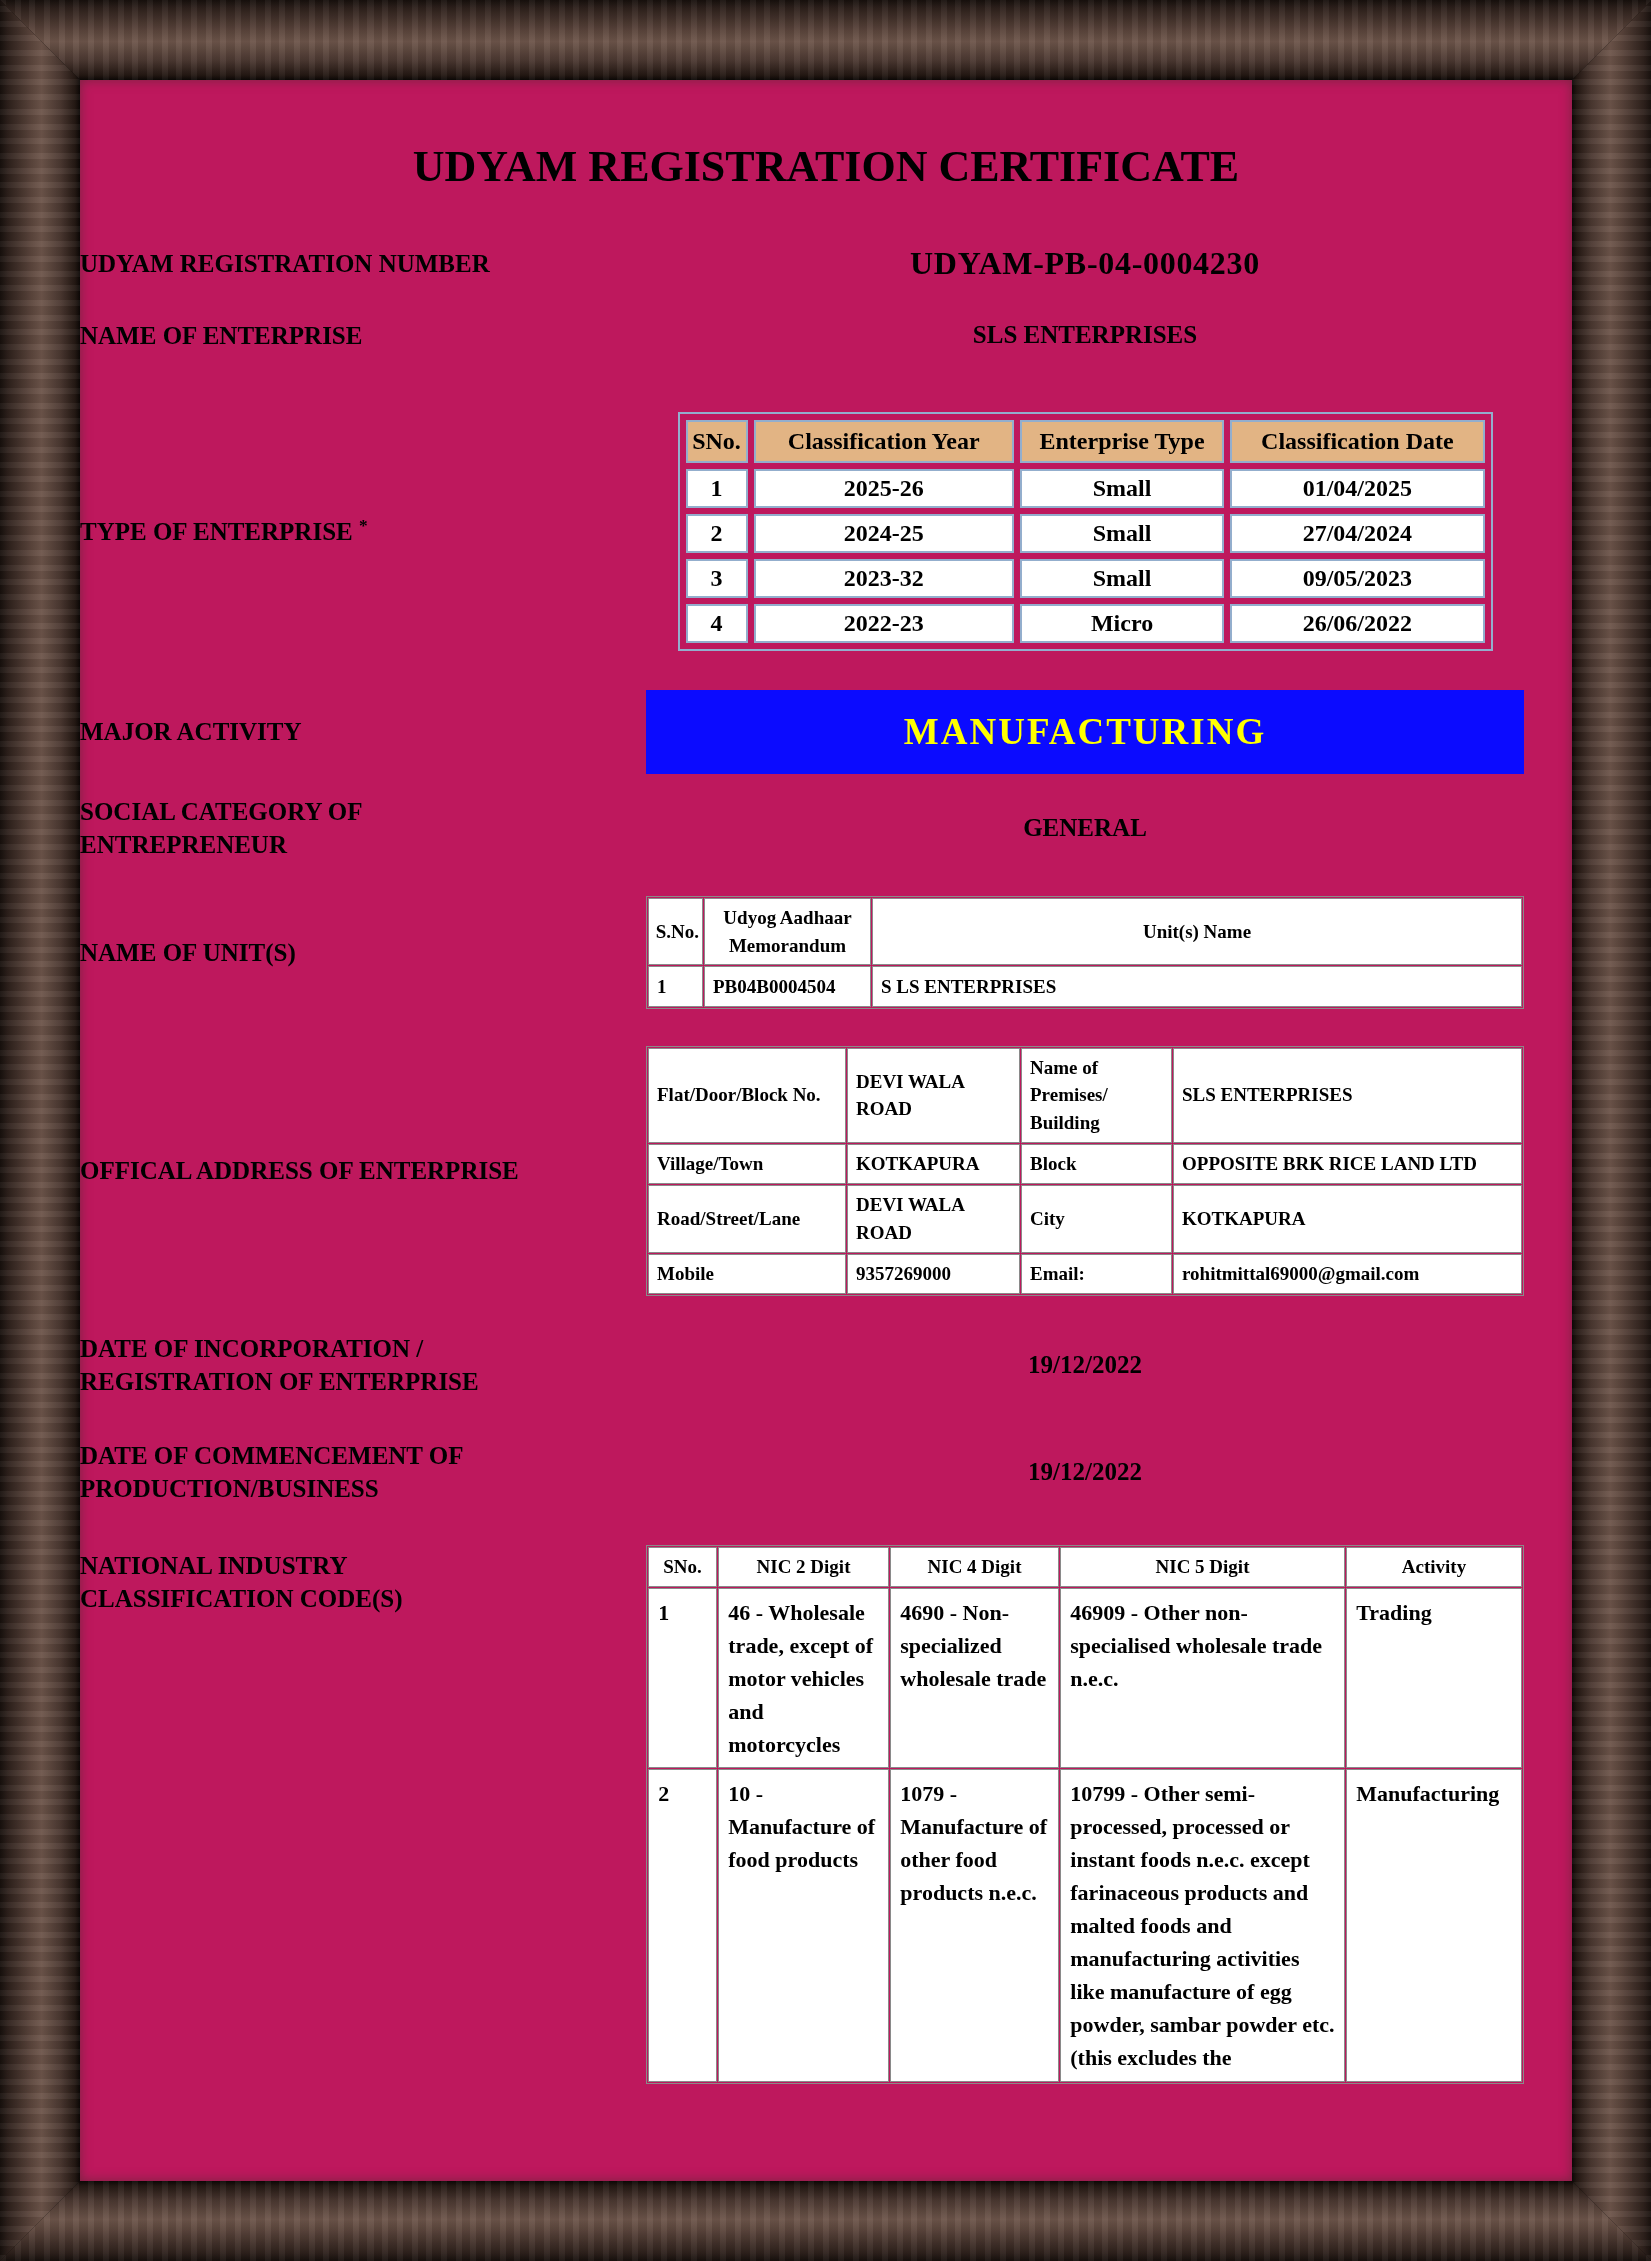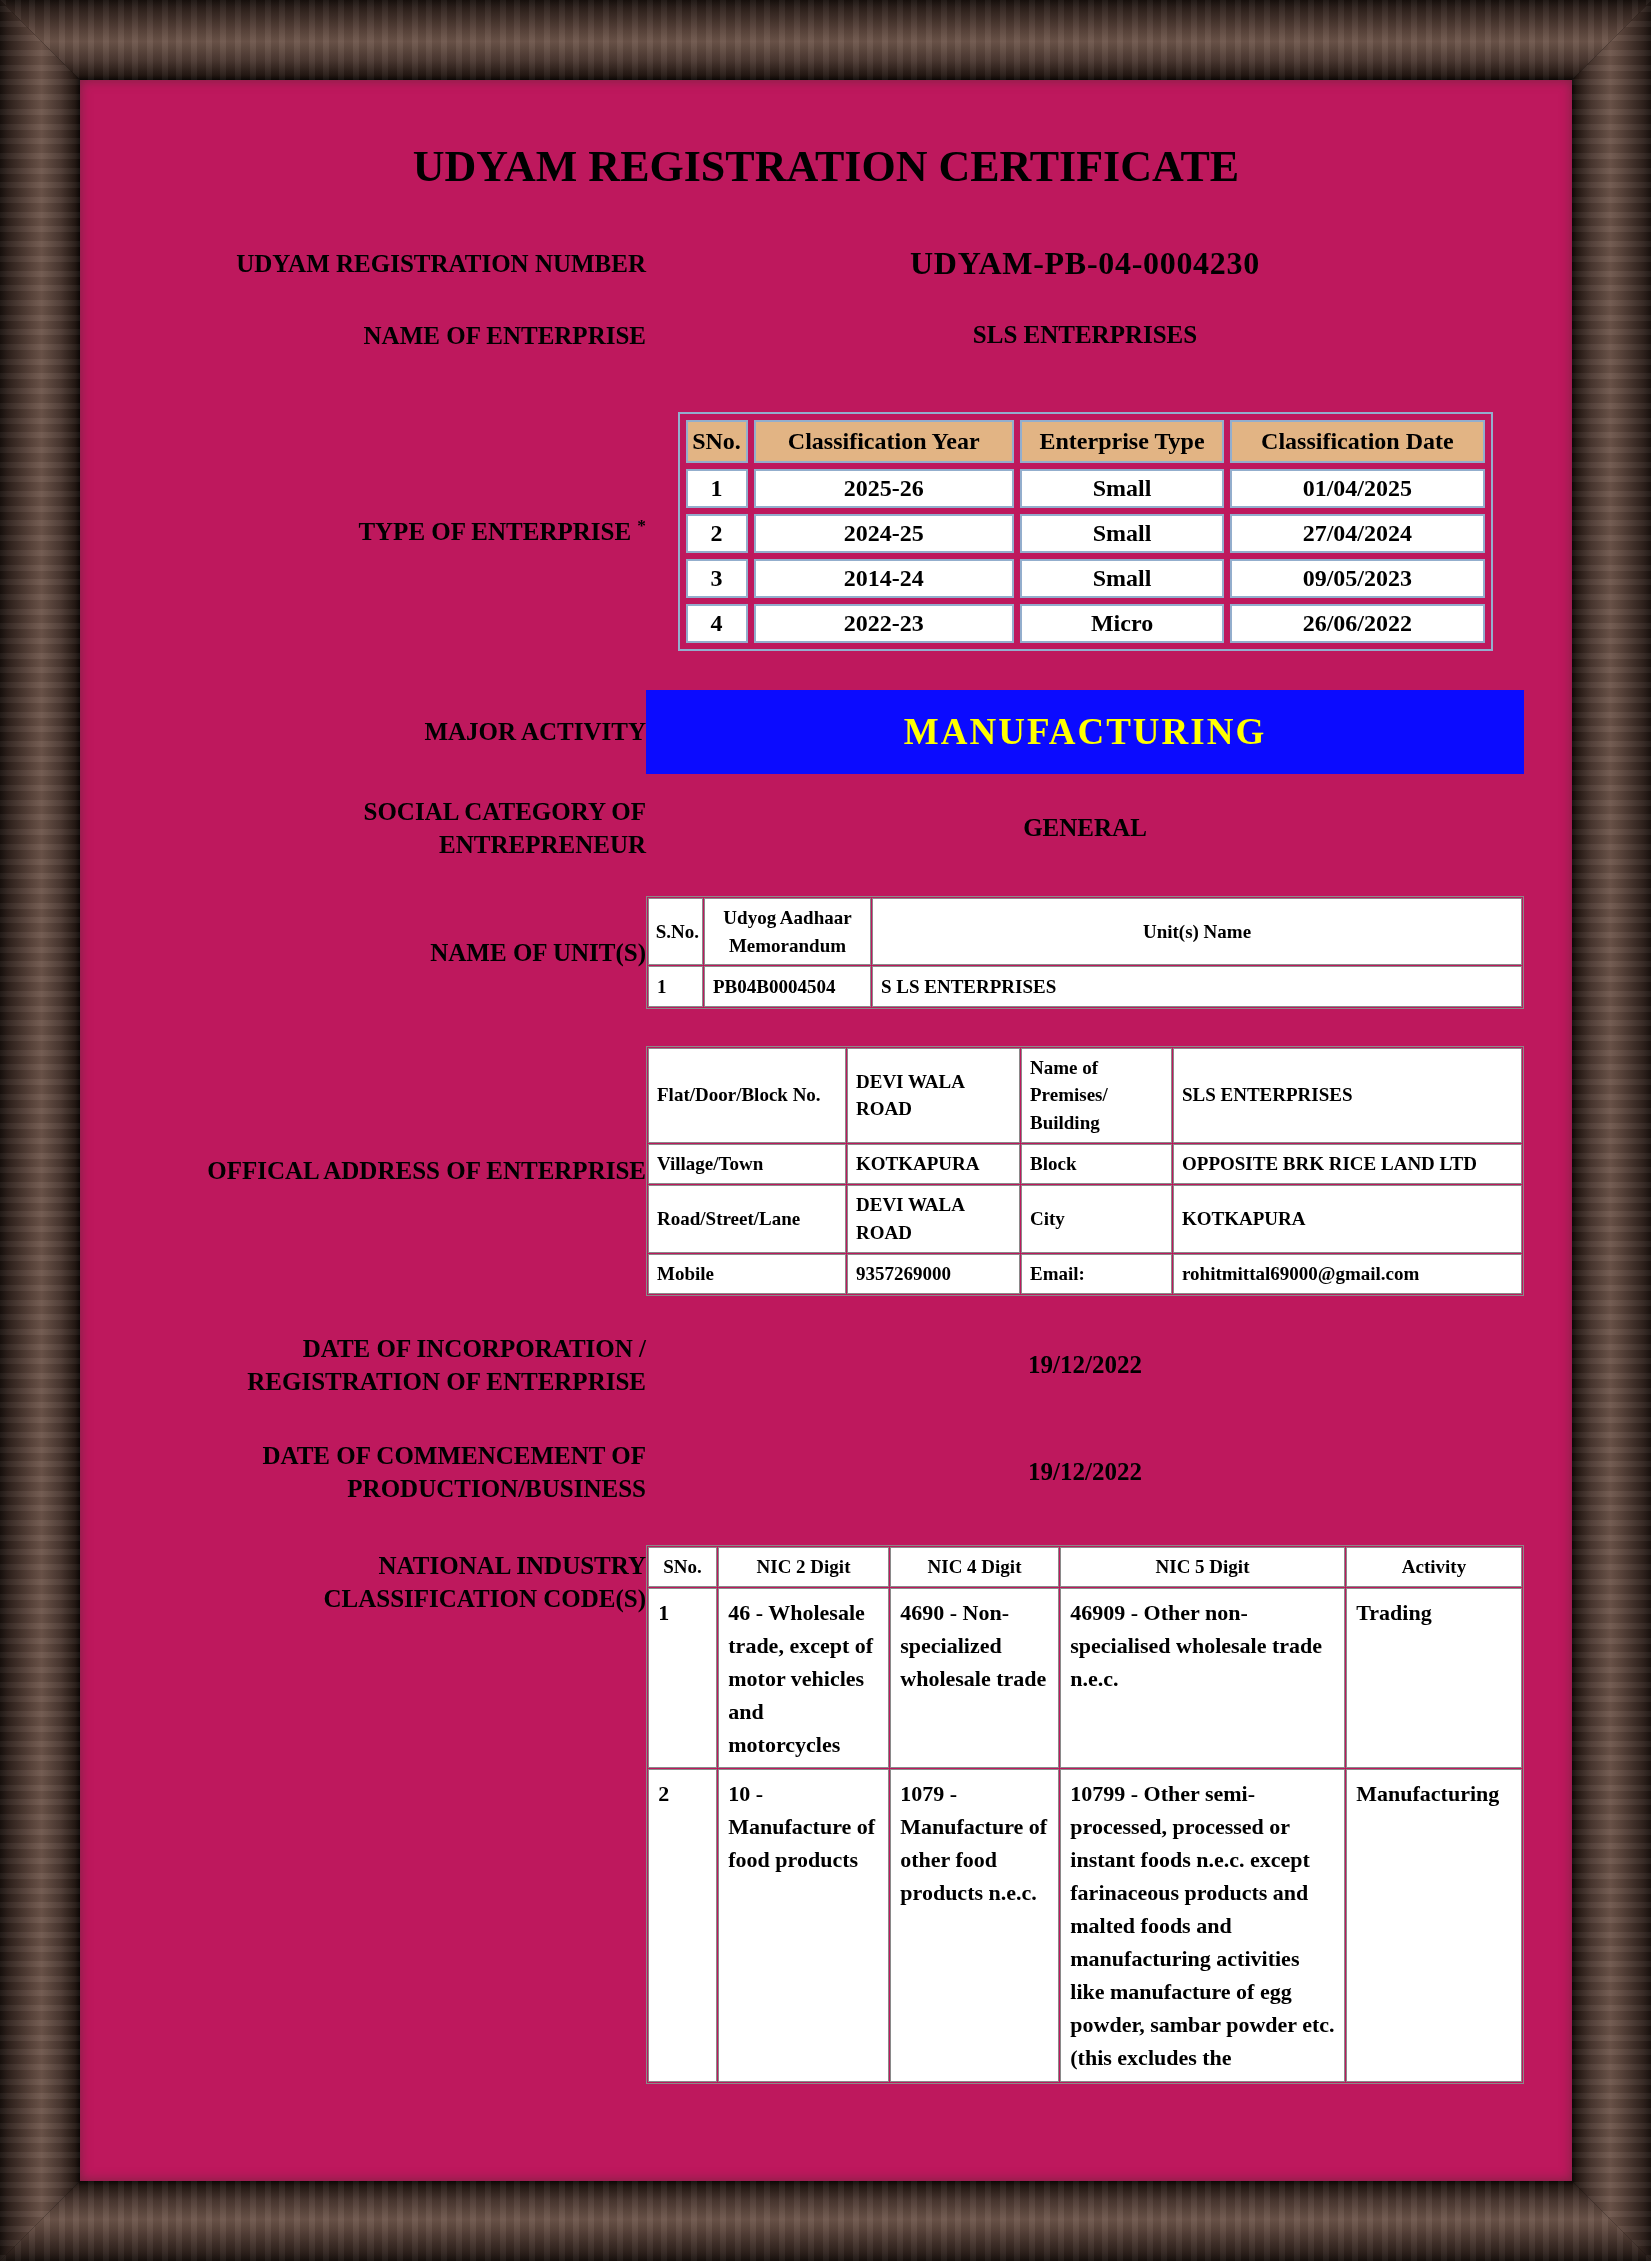--- a/index.html
+++ b/index.html
@@ -42,21 +42,21 @@
   .page{
     position:absolute;z-index:1;left:80px;top:80px;right:80px;bottom:80px;
     background:#be185d;overflow:hidden;
     box-shadow:inset 0 0 12px rgba(60,48,42,.55);
   }
   .title{
     margin-top:61px;text-align:center;font-size:44px;line-height:1.2;
   }
   .row{display:flex;align-items:center;}
   .lbl{
-    width:566px;flex:0 0 566px;text-align:right;
+    width:566px;flex:0 0 566px;text-align:left;
     font-size:25px;line-height:1.32;
   }
   .val{flex:1 1 auto;padding-right:48px;text-align:center;font-size:25px;}
   .row-reg{margin-top:51px;}
   .reg-value{font-size:32px;letter-spacing:0.7px;}
   .row-name{margin-top:37px;}
   .row-type{margin-top:60px;}
   .ast{font-size:17.3px;vertical-align:super;}
   
   .type-table{
@@ -151,21 +151,21 @@
             <td>01/04/2025</td>
           </tr>
           <tr>
             <td>2</td>
             <td>2024-25</td>
             <td>Small</td>
             <td>27/04/2024</td>
           </tr>
           <tr>
             <td>3</td>
-            <td>2014-24</td>
+            <td>2023-32</td>
             <td>Small</td>
             <td>09/05/2023</td>
           </tr>
           <tr>
             <td>4</td>
             <td>2022-23</td>
             <td>Micro</td>
             <td>26/06/2022</td>
           </tr>
         </tbody>

